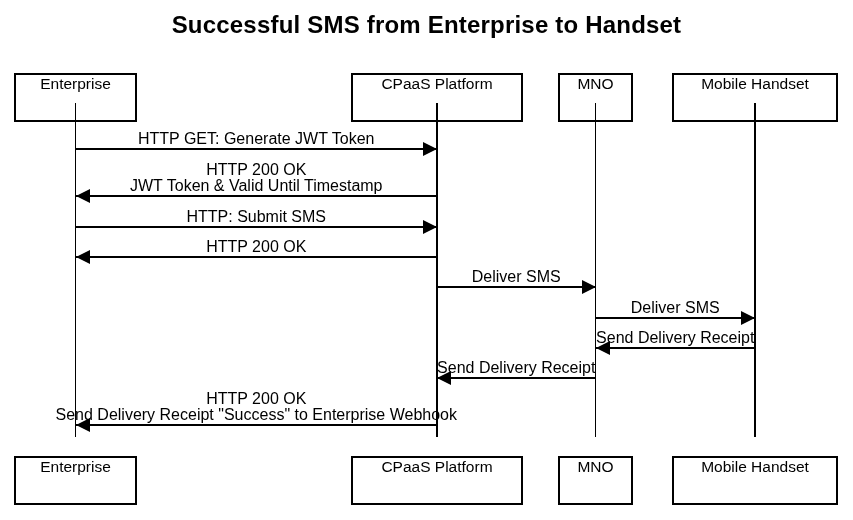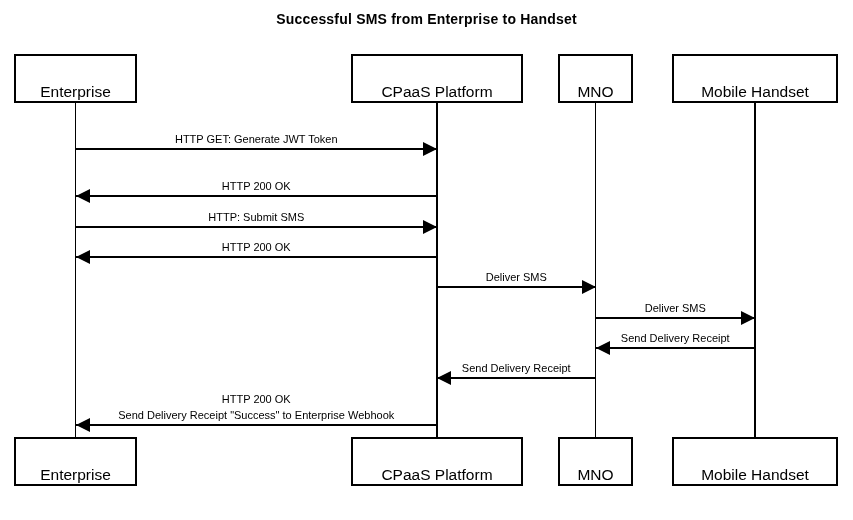--- a/index.html
+++ b/index.html
@@ -11,33 +11,34 @@
     font-family: "Liberation Sans", sans-serif;
     overflow: hidden;
     color: #000000;
   }
   .title {
     position: absolute;
     top: 11px;
     left: 0;
     width: 100%;
     text-align: center;
-    font-size: 14px;
+    font-size: 24px;
     font-weight: bold;
     letter-spacing: 0.2px;
   }
   .actor-box {
     position: absolute;
     border: 2px solid #000000;
     background: #ffffff;
     box-sizing: border-box;
     display: flex;
-    align-items: flex-end;
+    align-items: flex-start;
     justify-content: center;
     font-size: 15.5px;
+    margin-top: 19px;
   }
   .lifeline {
     position: absolute;
     width: 1.4px;
     background: #000000;
   }
   .msg-line {
     position: absolute;
     height: 1.5px;
     background: #000000;
@@ -54,21 +55,21 @@
   }
   .arrow-left {
     border-top: 7px solid transparent;
     border-bottom: 7px solid transparent;
     border-right: 14px solid #000000;
   }
   .msg-label {
     position: absolute;
     transform: translateX(-50%);
     text-align: center;
-    font-size: 11px;
+    font-size: 16px;
     line-height: 16px;
     white-space: nowrap;
   }
 </style>
 </head>
 <body>
 
 <div id="canvas">
   <div class="title">Successful SMS from Enterprise to Handset</div>
   <div id="actors">
@@ -104,20 +105,21 @@
   <div id="messages">
       <div class="msg-line" style="left: 75.5px; width: 361.5px; top: 148.25px;"></div>
       <div class="arrowhead arrow-right" style="top: 142px; left: 423px;"></div>
       <div class="msg-label" style="left: 256.25px; bottom: 373px;">
         <div>HTTP GET: Generate JWT Token</div>
       </div>
       <div class="msg-line" style="left: 75.5px; width: 361.5px; top: 195.25px;"></div>
       <div class="arrowhead arrow-left" style="top: 189px; left: 75.5px;"></div>
       <div class="msg-label" style="left: 256.25px; bottom: 326px;">
         <div>HTTP 200 OK</div>
+        <div>JWT Token &amp; Valid Until Timestamp</div>
       </div>
       <div class="msg-line" style="left: 75.5px; width: 361.5px; top: 226.25px;"></div>
       <div class="arrowhead arrow-right" style="top: 220px; left: 423px;"></div>
       <div class="msg-label" style="left: 256.25px; bottom: 295px;">
         <div>HTTP: Submit SMS</div>
       </div>
       <div class="msg-line" style="left: 75.5px; width: 361.5px; top: 256.25px;"></div>
       <div class="arrowhead arrow-left" style="top: 250px; left: 75.5px;"></div>
       <div class="msg-label" style="left: 256.25px; bottom: 265px;">
         <div>HTTP 200 OK</div>

